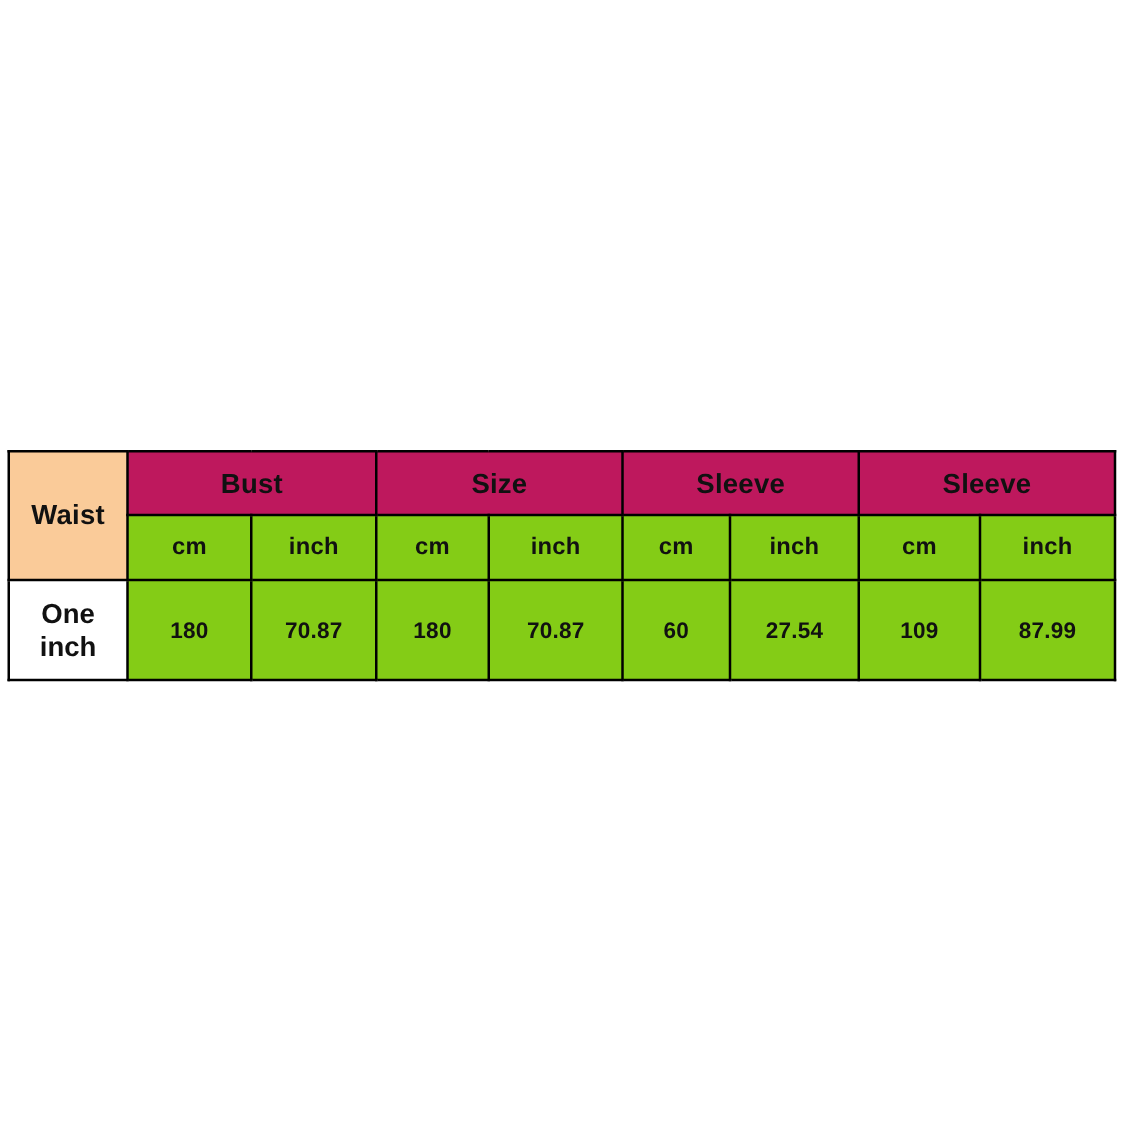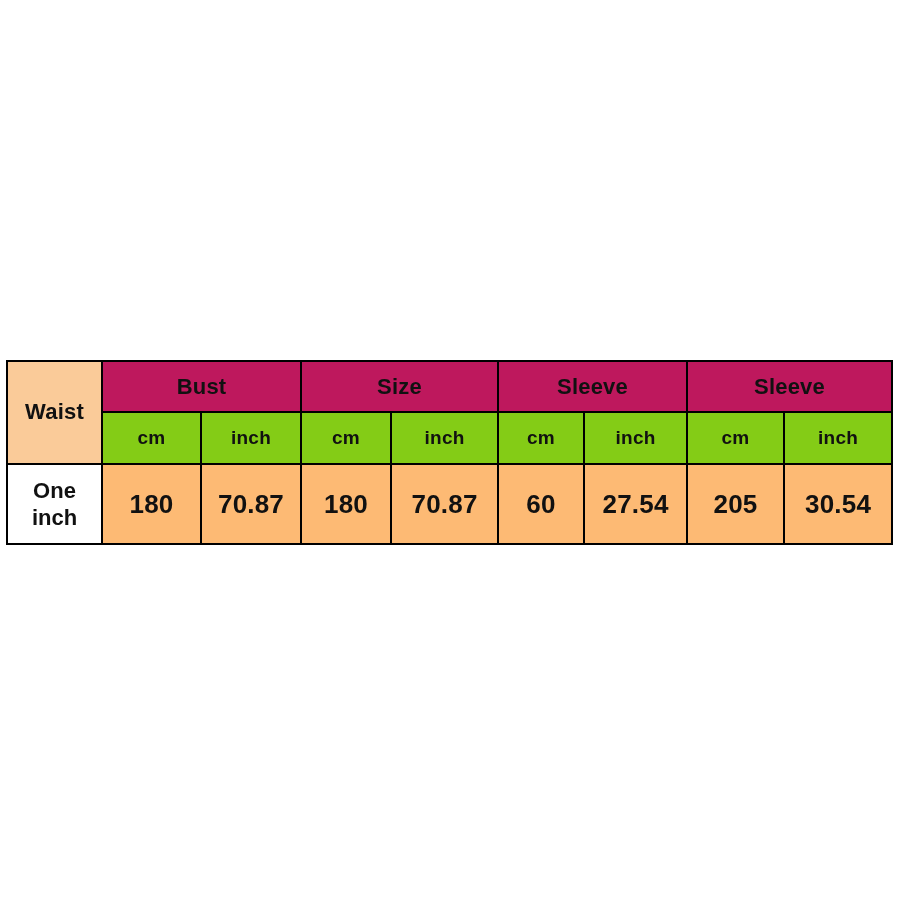--- a/index.html
+++ b/index.html
@@ -64,23 +64,23 @@
   
   td.row-label {
     background: #ffffff;
     height: 78px;
     font-size: 22px;
     line-height: 1.25;
     padding: 0 4px;
   }
 
   td.value {
-    background: #fdba74;
+    background: #84cc16;
     height: 78px;
-    font-size: 26px;
+    font-size: 18px;
     letter-spacing: 0.2px;
   }
 
   
   col.c-size   { width: 95px;  }
   col.c-bust-cm    { width: 99px;  }
   col.c-bust-in    { width: 100px; }
   col.c-waist-cm   { width: 90px;  }
   col.c-waist-in   { width: 107px; }
   col.c-sleeve-cm  { width: 86px;  }
@@ -125,18 +125,18 @@
     </thead>
     <tbody>
       <tr>
         <td class="row-label">One inch</td>
         <td class="value">180</td>
         <td class="value">70.87</td>
         <td class="value">180</td>
         <td class="value">70.87</td>
         <td class="value">60</td>
         <td class="value">27.54</td>
-        <td class="value">205</td>
-        <td class="value">30.54</td>
+        <td class="value">109</td>
+        <td class="value">87.99</td>
       </tr>
     </tbody>
   </table>
 </div>
 
 </body></html>

